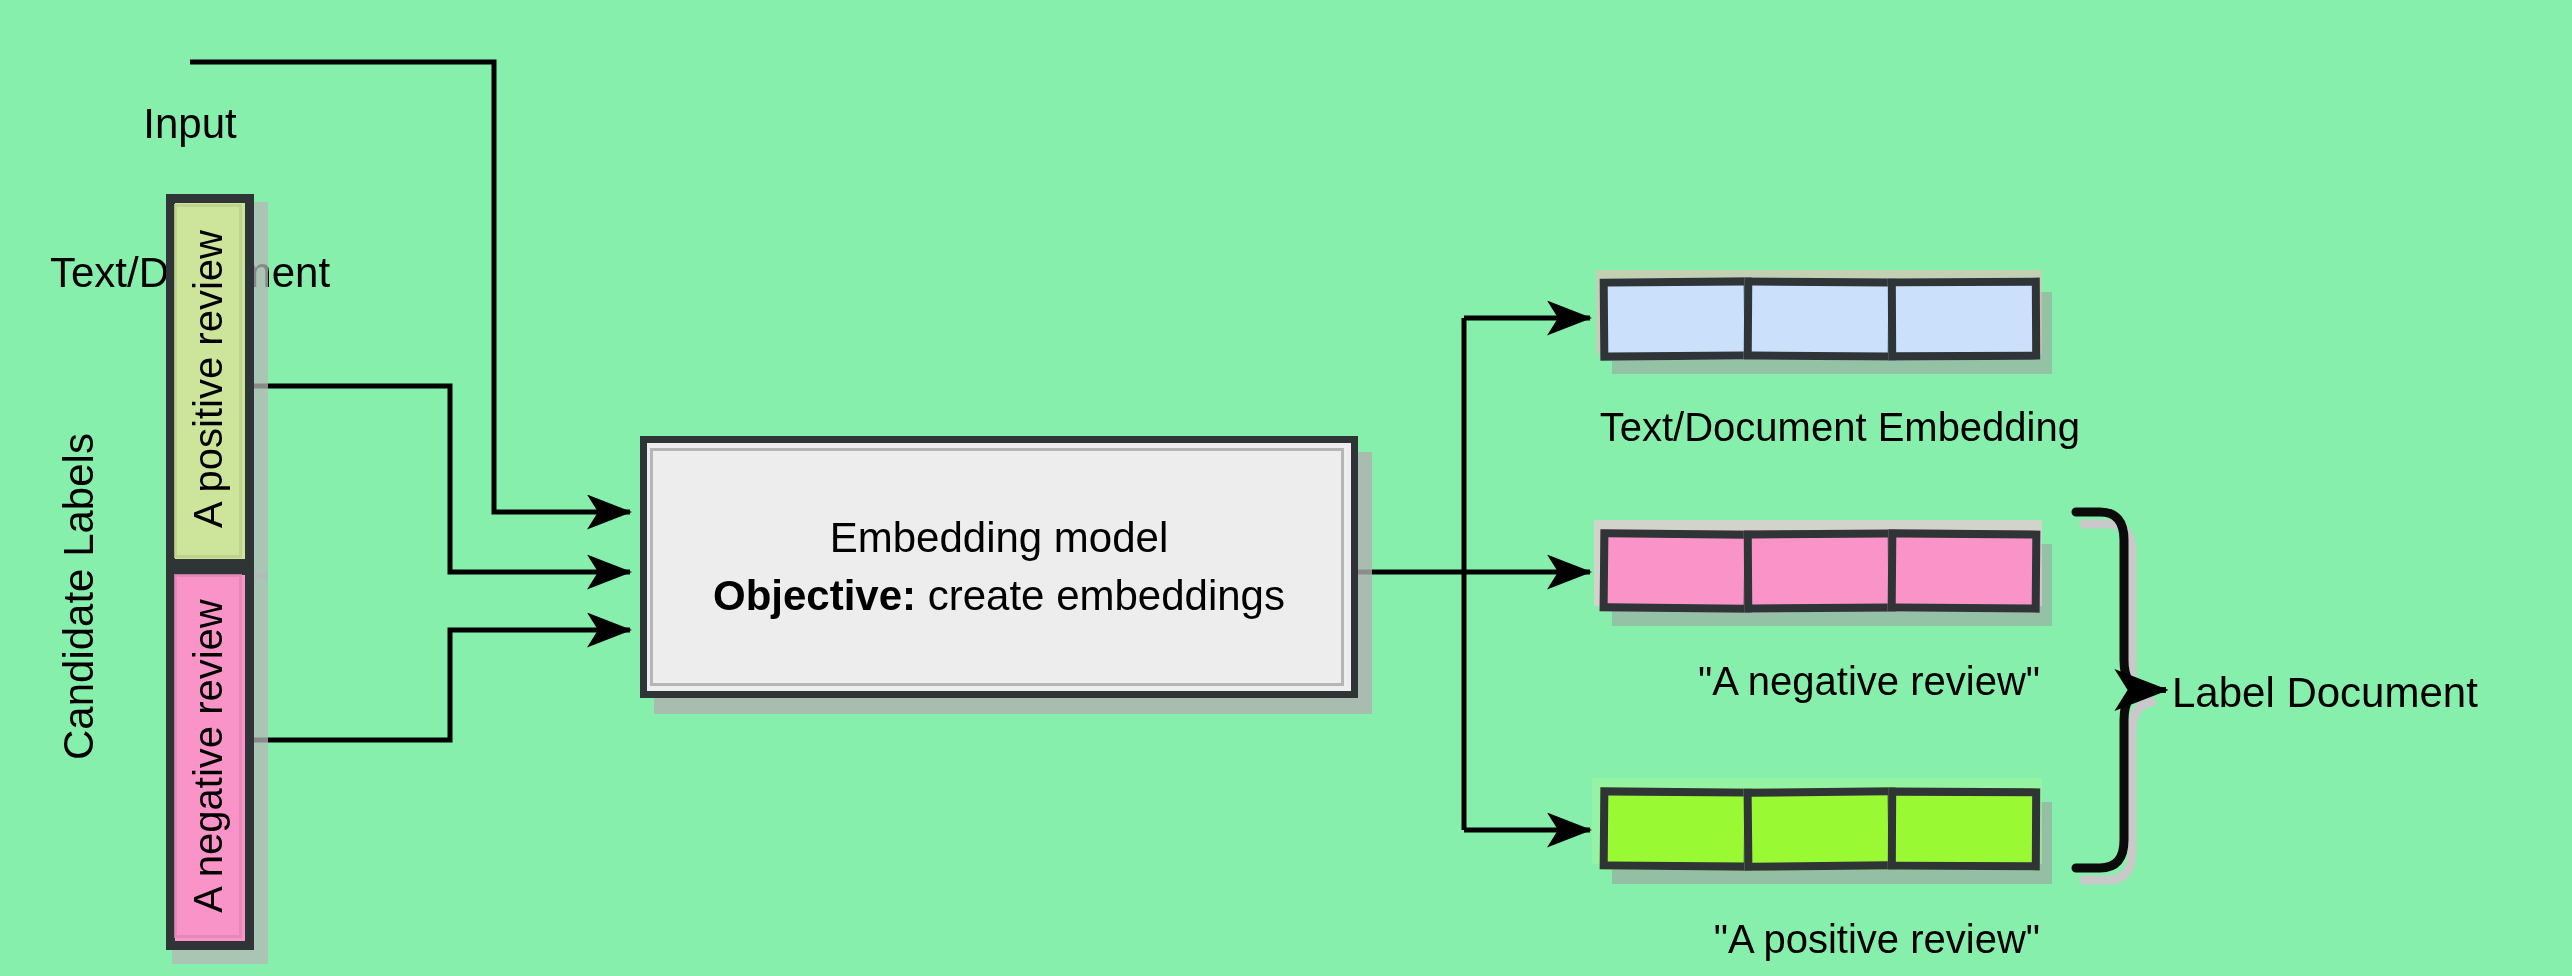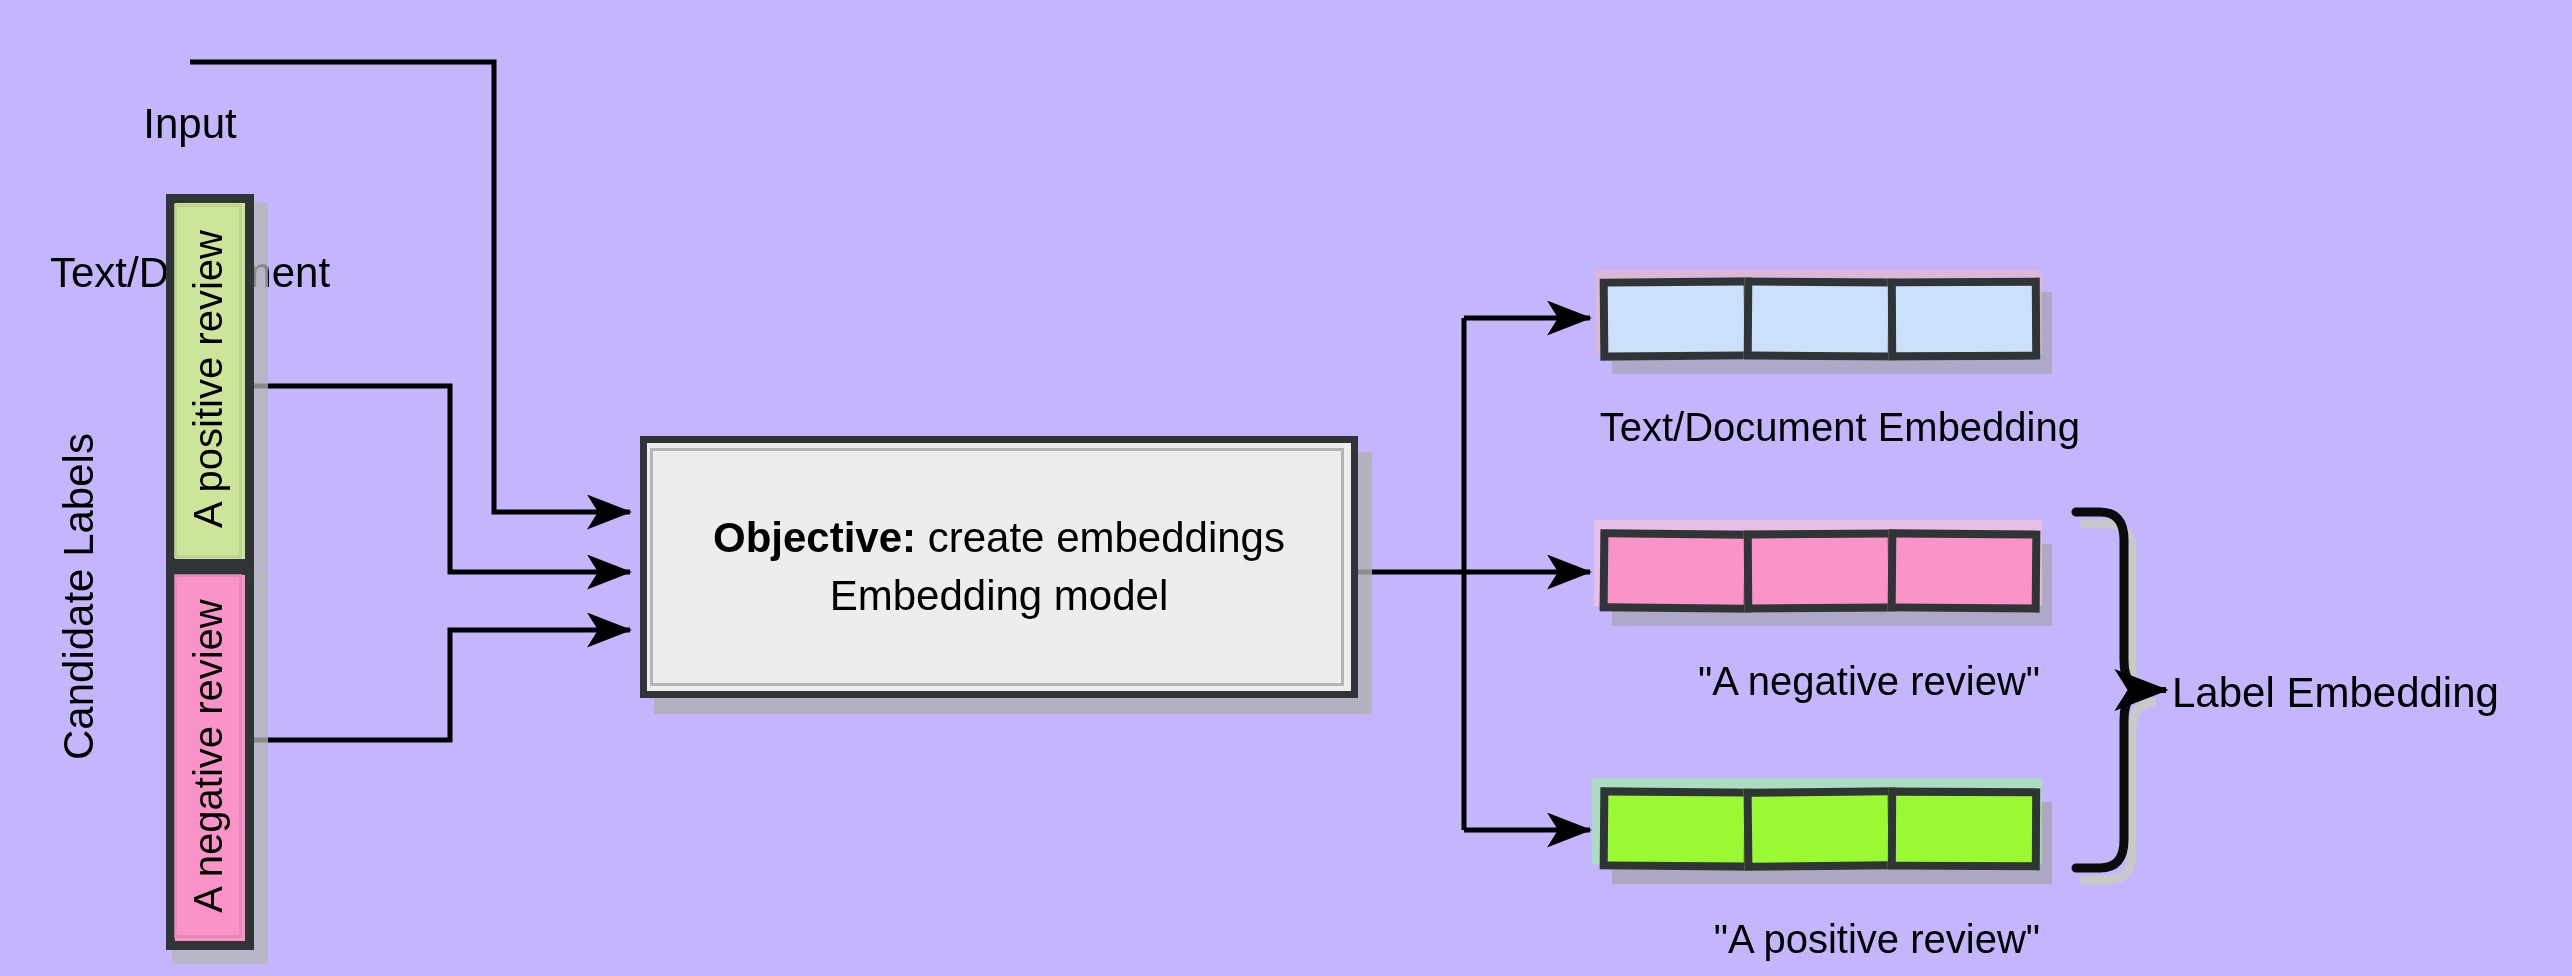--- a/index.html
+++ b/index.html
@@ -4,21 +4,21 @@
 <style>
   html, body {
     margin: 0;
     padding: 0;
     background: #ffffff;
   }
   #canvas {
     position: relative;
     width: 2572px;
     height: 976px;
-    background: #c4b5fd;
+    background: #86efac;
     font-family: "Liberation Sans", sans-serif;
     overflow: hidden;
   }
   .txt {
     position: absolute;
     color: #000000;
     white-space: pre;
     line-height: 1.18;
   }
   #svg-layer {
@@ -130,22 +130,22 @@
   <div style="position:absolute; left:640px; top:436px; width:718px; height:262px;">
     <div style="position:absolute; left:14px; top:16px; width:718px; height:262px;
          background:#b0b0b0; opacity:.8;"></div>
     <div style="position:absolute; left:0; top:0; width:718px; height:262px;
          background:#ededed; border:7px solid #2f3437; box-sizing:border-box;"></div>
     <div style="position:absolute; left:10px; top:12px; width:694px; height:238px;
          border:3px solid #b5b5b5; box-sizing:border-box;"></div>
     <div style="position:absolute; left:0; top:0; width:718px; height:262px;
          display:flex; flex-direction:column; align-items:center; justify-content:center;
          gap:10px;">
+      <div style="font-size:42px; color:#000;">Embedding model</div>
       <div style="font-size:42px; color:#000;"><span style="font-weight:bold;">Objective:</span><span> create embeddings</span></div>
-      <div style="font-size:42px; color:#000;">Embedding model</div>
     </div>
   </div>
 
   <div class="segbar" style="left:1600px; top:278px; width:440px; height:82px;">
     <div style="position:absolute; left:12px; top:14px; width:440px; height:82px;
          background:#9e9e9e; opacity:.55;"></div>
     <div style="position:absolute; left:-4px; top:-8px; width:446px; height:84px;
          background:#f3b8b8; opacity:.55;"></div>
     <div style="position:absolute; left:0; top:0; width:440px; height:82px;
          display:flex;">
@@ -186,15 +186,15 @@
       <div style="flex:1; background:#99fa33; border:8px solid #2f3437;
            box-sizing:border-box; transform:rotate(0.5deg);"></div>
       <div style="flex:1; background:#99fa33; border:8px solid #2f3437;
            box-sizing:border-box; margin-left:-8px; transform:rotate(-0.6deg);"></div>
       <div style="flex:1; background:#99fa33; border:8px solid #2f3437;
            box-sizing:border-box; margin-left:-8px; transform:rotate(0.3deg);"></div>
     </div>
   </div>
   <div class="txt caption" style="left:1600px; top:916px; width:440px;">"A positive review"</div>
 
-  <div class="txt lbl-embed" style="left:2172px; top:668px;">Label Embedding</div>
+  <div class="txt lbl-embed" style="left:2172px; top:668px;">Label Document</div>
 
 </div>
 
 </body></html>

